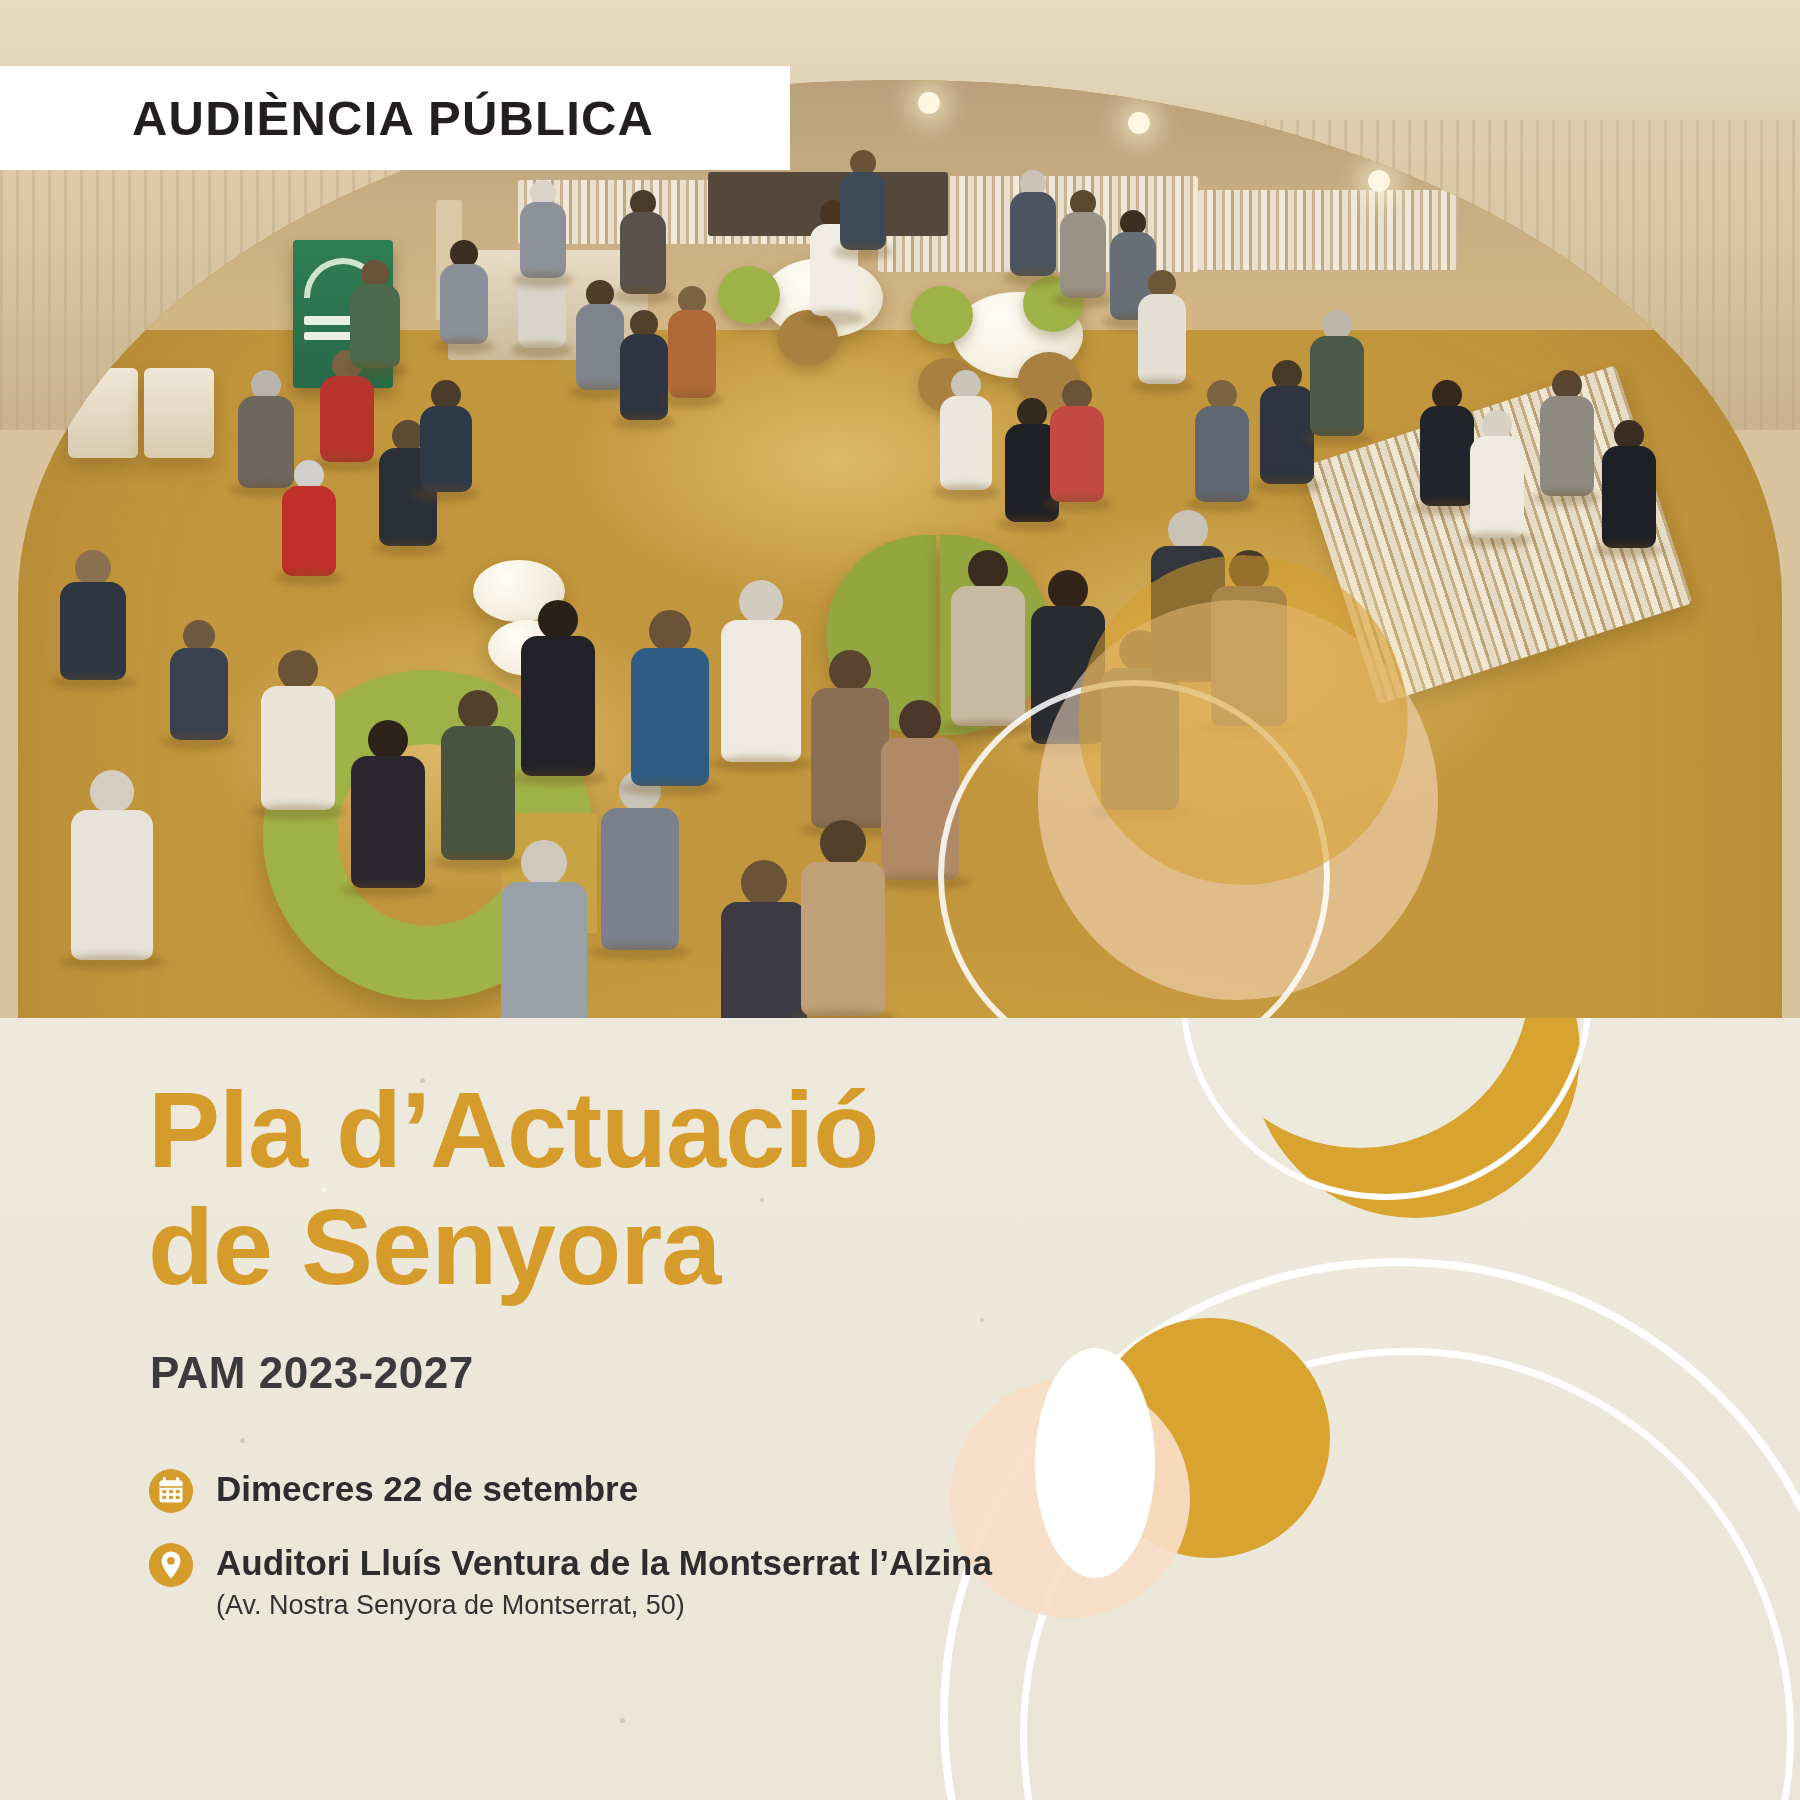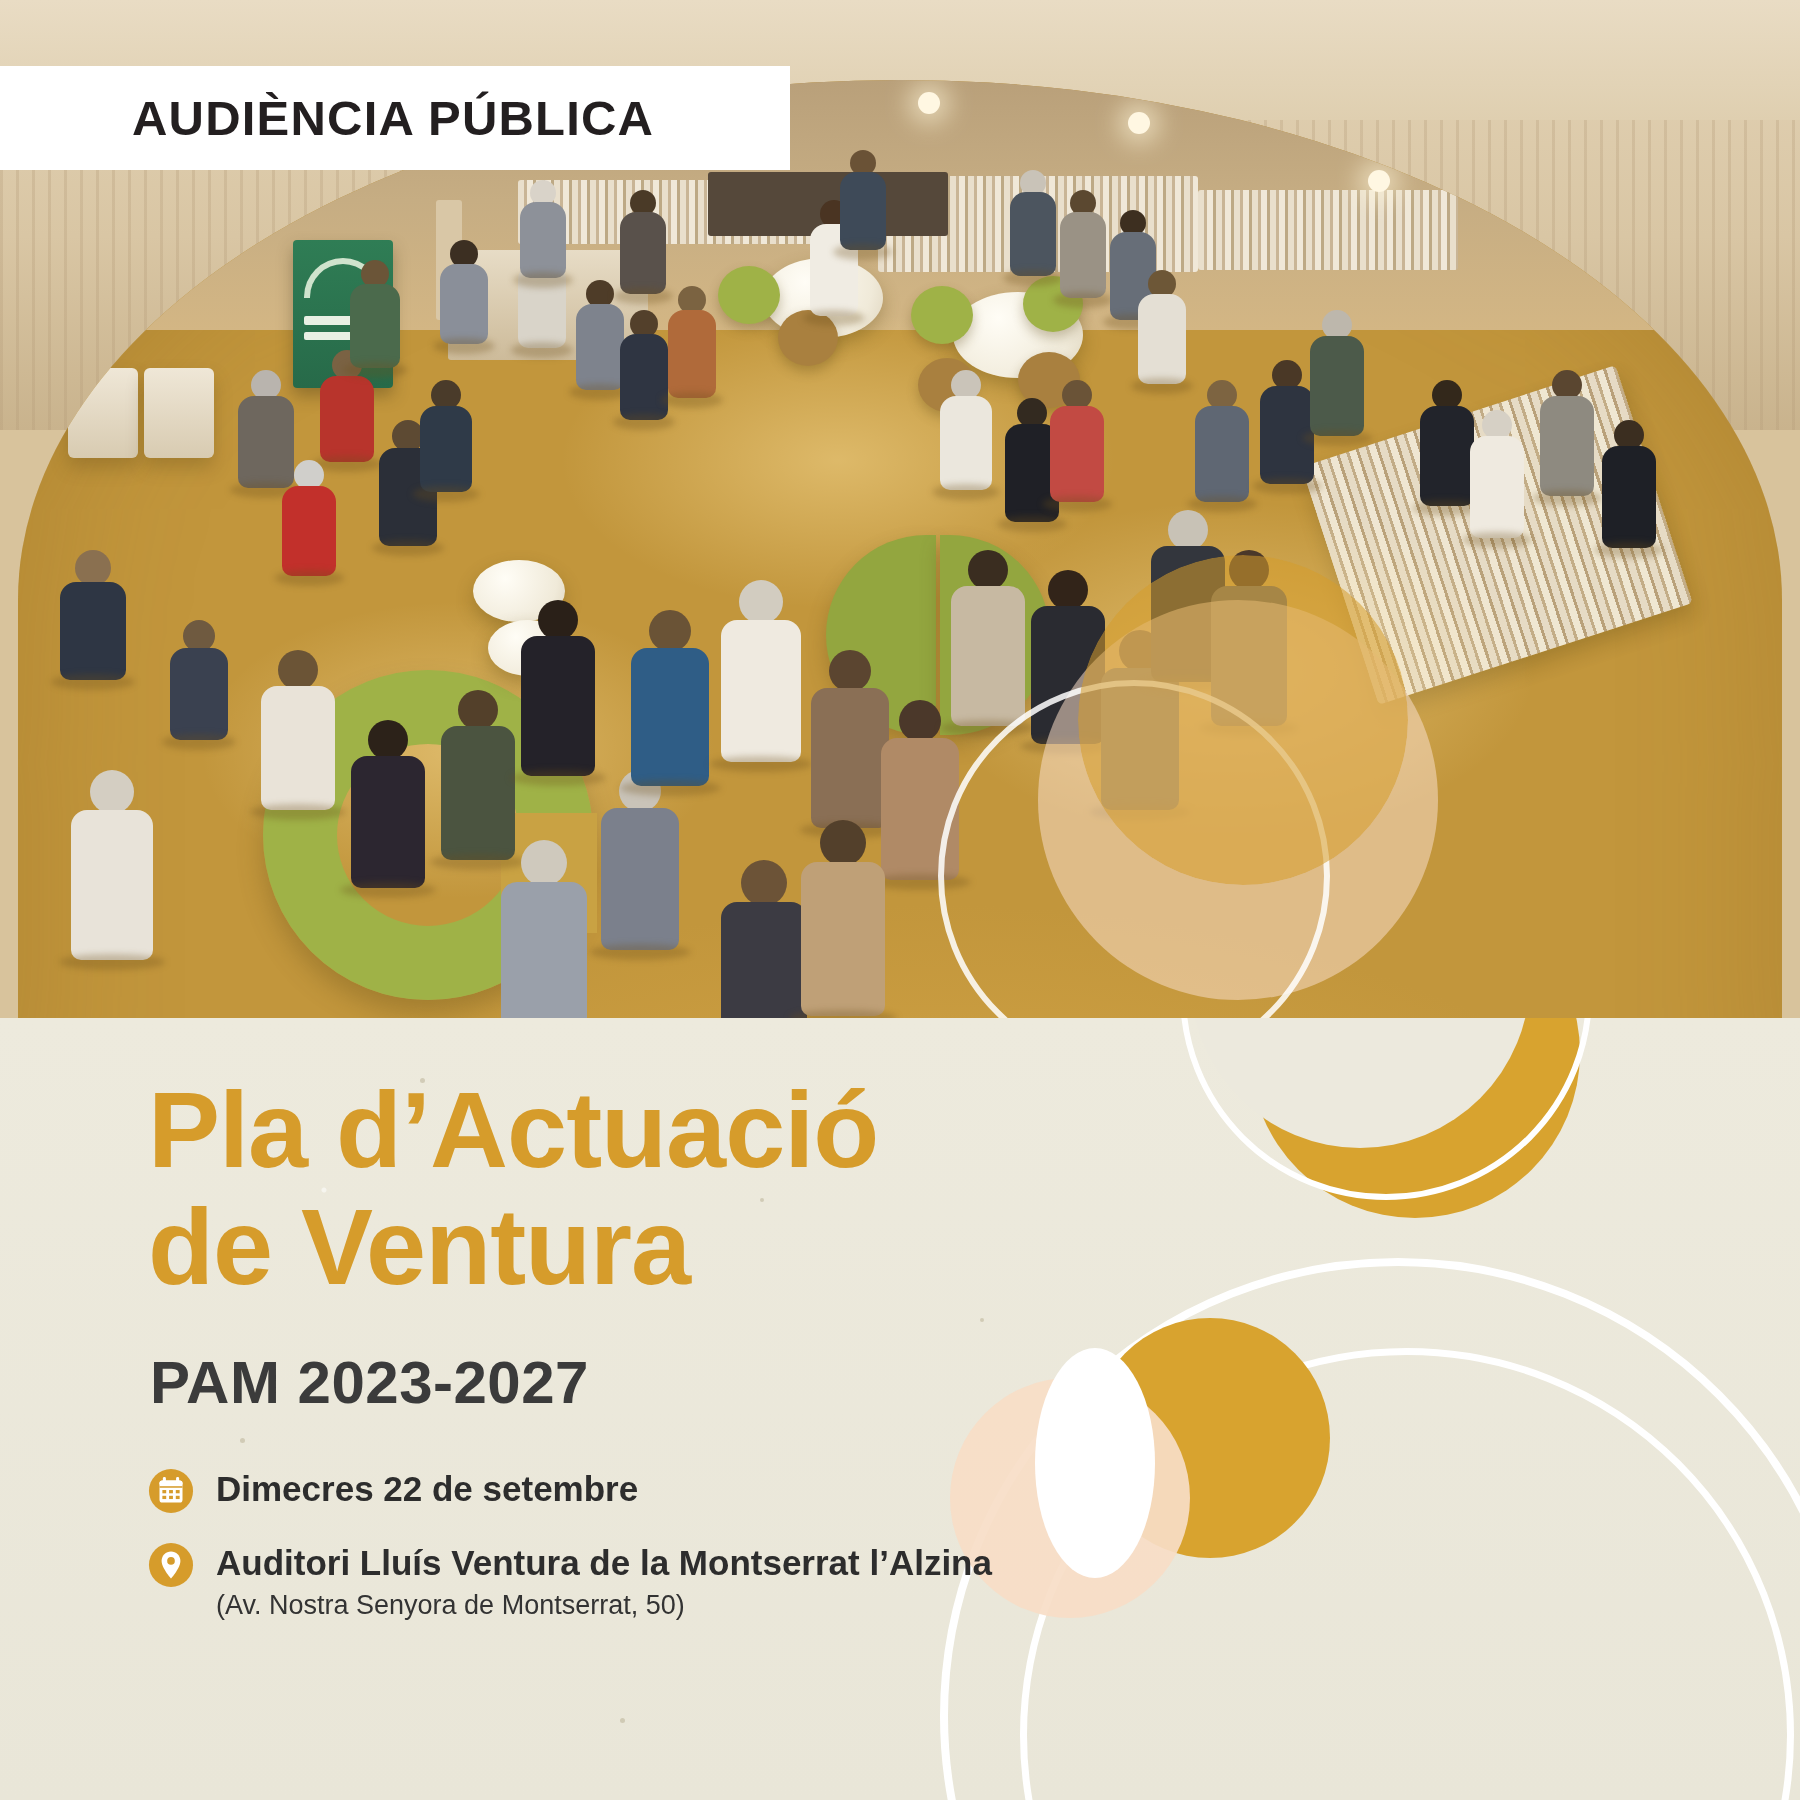--- a/index.html
+++ b/index.html
@@ -237,21 +237,21 @@
     line-height: 1.08;
     font-weight: 700;
     letter-spacing: -1px;
     z-index: 10;
   }
   .subtitle {
     position: absolute;
     left: 150px;
     top: 330px;
     color: #3b3b3b;
-    font-size: 60px;
+    font-size: 44px;
     font-weight: 700;
     letter-spacing: .5px;
     z-index: 10;
   }
 
   .info-list {
     position: absolute;
     left: 148px;
     top: 448px;
     z-index: 10;
@@ -612,21 +612,21 @@
     <div class="deco-circle" style="left:1180px; top:-230px; width:400px; height:400px; border:6px solid #ffffff;"></div>
 
     <div class="deco-circle" style="left:940px; top:240px; width:900px; height:900px; border:8px solid #ffffff; border-radius:50%;"></div>
     <div class="deco-circle" style="left:1020px; top:330px; width:760px; height:760px; border:7px solid #ffffff; border-radius:50%;"></div>
     <div class="deco-circle" style="left:1090px; top:300px; width:240px; height:240px; background:#d8a32f;"></div>
     <div class="deco-circle" style="left:950px; top:360px; width:240px; height:240px; background:rgba(247,221,199,.92);"></div>
     <div class="deco-circle" style="left:1035px; top:330px; width:120px; height:230px; background:#ffffff; border-radius:50%;"></div>
 
     <div class="title">
       <div>Pla d’Actuació</div>
-      <div>de Ventura</div>
+      <div>de Senyora</div>
     </div>
 
     <div class="subtitle">PAM 2023-2027</div>
 
     <div class="info-list">
 
       <div class="info-row">
         <svg class="info-icon" viewBox="0 0 48 48">
           <circle cx="24" cy="24" r="23" fill="#d69c2b"></circle>
           <rect x="12" y="13" width="24" height="23" rx="3" fill="#ffffff"></rect>

